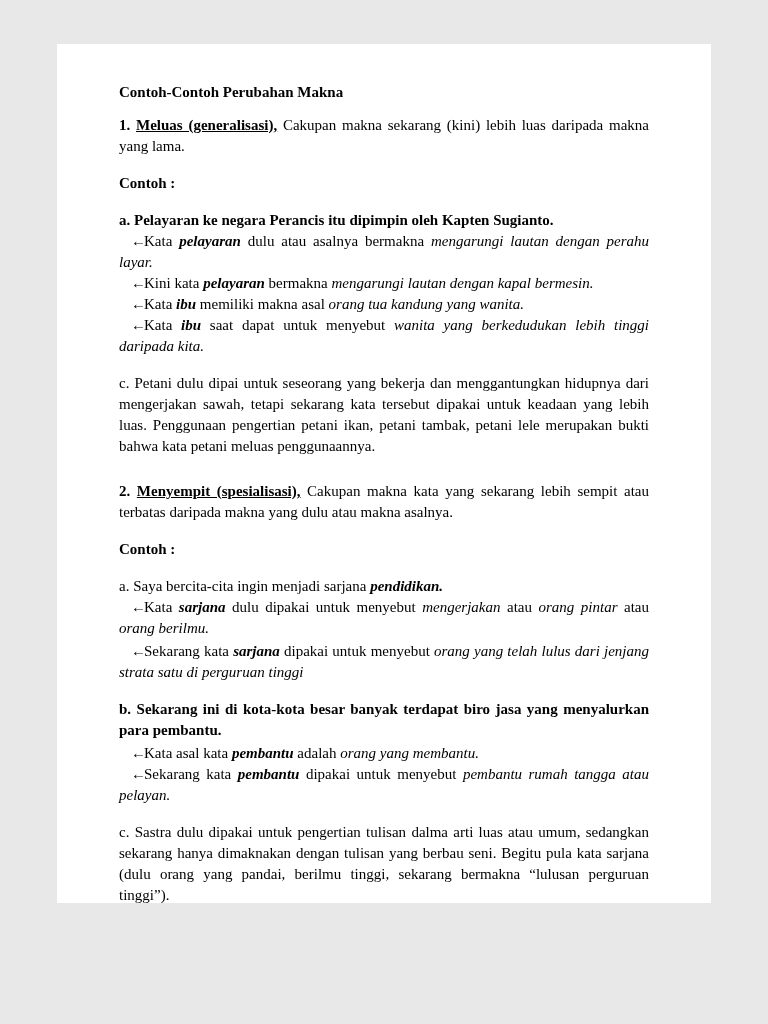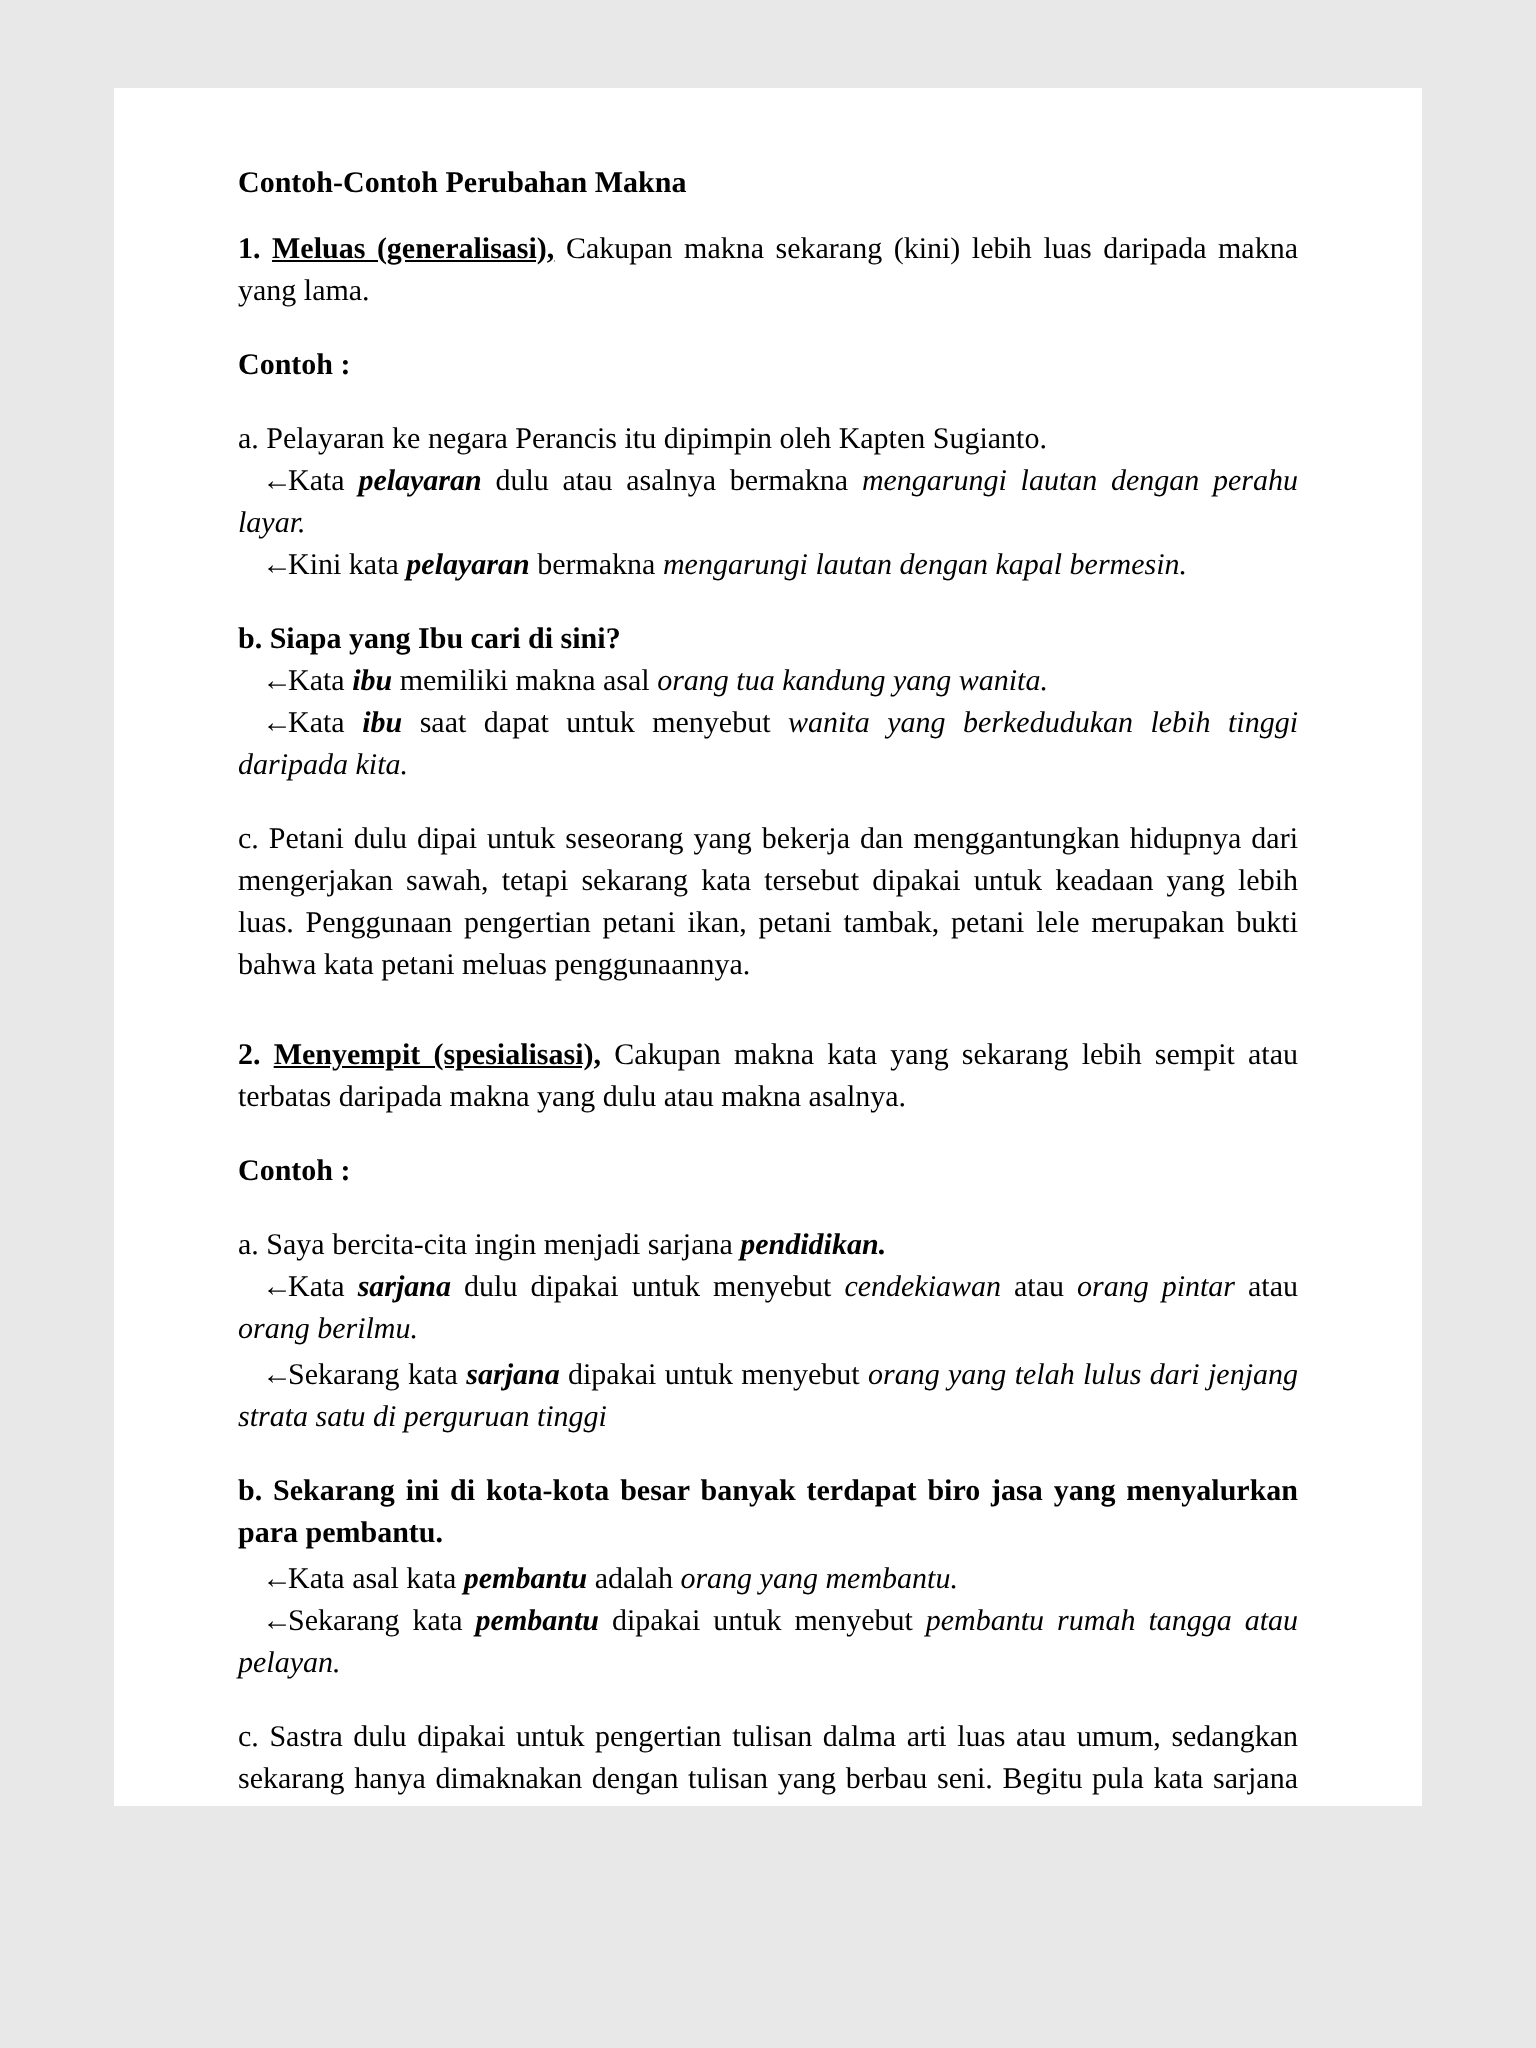--- a/index.html
+++ b/index.html
@@ -46,31 +46,30 @@
 </style>
 </head>
 <body>
 
 <div class="viewport">
   <div class="paper">
     <div class="content" id="doc">
         <p class="p-title"><span style="font-weight: bold;">Contoh-Contoh Perubahan Makna</span></p>
         <p class="p-intro"><span style="font-weight: bold;">1. </span><span style="font-weight: bold; text-decoration: underline;">Meluas (generalisasi),</span><span> Cakupan makna sekarang (kini) lebih luas daripada makna yang lama.</span></p>
         <p class="p-label"><span style="font-weight: bold;">Contoh :</span></p>
-        <p class="p-heading"><span style="font-weight: normal;">a. Pelayaran ke negara Perancis itu dipimpin oleh Kapten Sugianto.</span></p>
+        <p class="p-heading"><span style="font-weight: bold;">a. Pelayaran ke negara Perancis itu dipimpin oleh Kapten Sugianto.</span></p>
         <p class="p-bullet"><span class="arrow">←</span><span>Kata </span><span style="font-weight: bold; font-style: italic;">pelayaran</span><span> dulu atau asalnya bermakna </span><span style="font-style: italic;">mengarungi lautan dengan perahu layar.</span></p>
         <p class="p-bullet"><span class="arrow">←</span><span>Kini kata </span><span style="font-weight: bold; font-style: italic;">pelayaran</span><span> bermakna </span><span style="font-style: italic;">mengarungi lautan dengan kapal bermesin.</span></p>
-        <p class="p-heading"><span style="font-weight: bold;">b. Siapa yang Ibu cari di sini?</span></p>
         <p class="p-bullet"><span class="arrow">←</span><span>Kata </span><span style="font-weight: bold; font-style: italic;">ibu</span><span> memiliki makna asal </span><span style="font-style: italic;">orang tua kandung yang wanita.</span></p>
         <p class="p-bullet"><span class="arrow">←</span><span>Kata </span><span style="font-weight: bold; font-style: italic;">ibu</span><span> saat dapat untuk menyebut </span><span style="font-style: italic;">wanita yang berkedudukan lebih tinggi daripada kita.</span></p>
         <p class="p-body"><span>c. Petani dulu dipai untuk seseorang yang bekerja dan menggantungkan hidupnya dari mengerjakan sawah, tetapi sekarang kata tersebut dipakai untuk keadaan yang lebih luas. Penggunaan pengertian petani ikan, petani tambak, petani lele merupakan bukti bahwa kata petani meluas penggunaannya.</span></p>
         <p class="p-sec2"><span style="font-weight: bold;">2. </span><span style="font-weight: bold; text-decoration: underline;">Menyempit (spesialisasi),</span><span> Cakupan makna kata yang sekarang lebih sempit atau terbatas daripada makna yang dulu atau makna asalnya.</span></p>
         <p class="p-label"><span style="font-weight: bold;">Contoh :</span></p>
         <p class="p-heading"><span style="font-weight: normal;">a. Saya bercita-cita ingin menjadi sarjana </span><span style="font-weight: bold; font-style: italic;">pendidikan.</span></p>
-        <p class="p-bullet"><span class="arrow">←</span><span>Kata </span><span style="font-weight: bold; font-style: italic;">sarjana</span><span> dulu dipakai untuk menyebut </span><span style="font-style: italic;">cendekiawan</span><span> atau </span><span style="font-style: italic;">orang pintar</span><span> atau </span><span style="font-style: italic;">orang berilmu.</span></p>
+        <p class="p-bullet"><span class="arrow">←</span><span>Kata </span><span style="font-weight: bold; font-style: italic;">sarjana</span><span> dulu dipakai untuk menyebut </span><span style="font-style: italic;">mengerjakan</span><span> atau </span><span style="font-style: italic;">orang pintar</span><span> atau </span><span style="font-style: italic;">orang berilmu.</span></p>
         <p class="p-bullet0"><span class="arrow">←</span><span>Sekarang kata </span><span style="font-weight: bold; font-style: italic;">sarjana</span><span> dipakai untuk menyebut </span><span style="font-style: italic;">orang yang telah lulus dari jenjang strata satu di perguruan tinggi</span></p>
         <p class="p-heading"><span style="font-weight: bold;">b. Sekarang ini di kota-kota besar banyak terdapat biro jasa yang menyalurkan para pembantu.</span></p>
         <p class="p-bullet0"><span class="arrow">←</span><span>Kata asal kata </span><span style="font-weight: bold; font-style: italic;">pembantu</span><span> adalah </span><span style="font-style: italic;">orang yang membantu.</span></p>
         <p class="p-bullet"><span class="arrow">←</span><span>Sekarang kata </span><span style="font-weight: bold; font-style: italic;">pembantu</span><span> dipakai untuk menyebut </span><span style="font-style: italic;">pembantu rumah tangga atau pelayan.</span></p>
         <p class="p-body"><span>c. Sastra dulu dipakai untuk pengertian tulisan dalma arti luas atau umum, sedangkan sekarang hanya dimaknakan dengan tulisan yang berbau seni. Begitu pula kata sarjana (dulu orang yang pandai, berilmu tinggi, sekarang bermakna “lulusan perguruan tinggi”).</span></p>
       </div>
   </div>
   <div class="paper-next"></div>
 </div>
 

